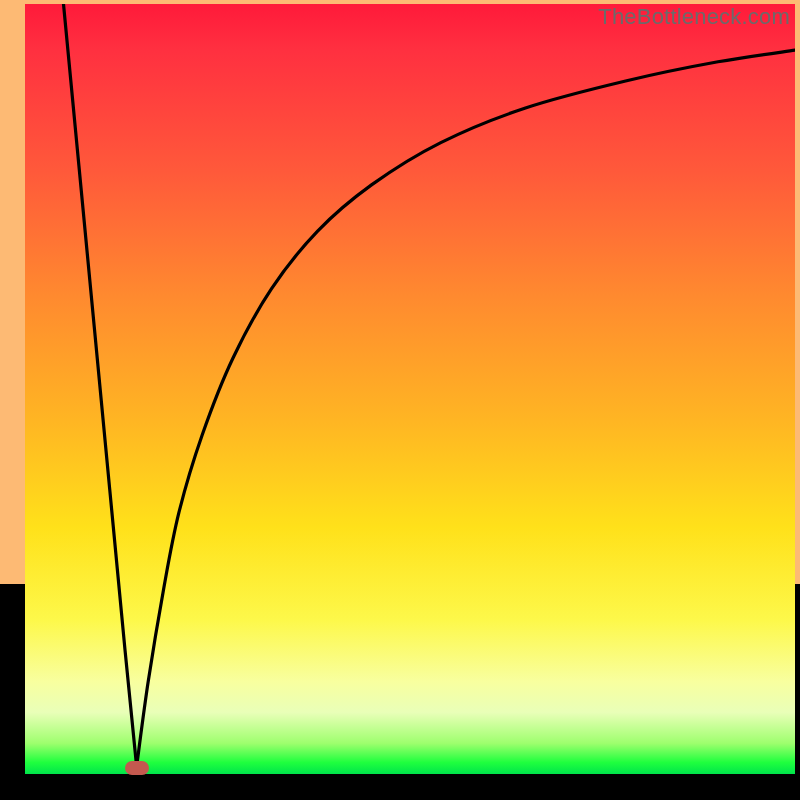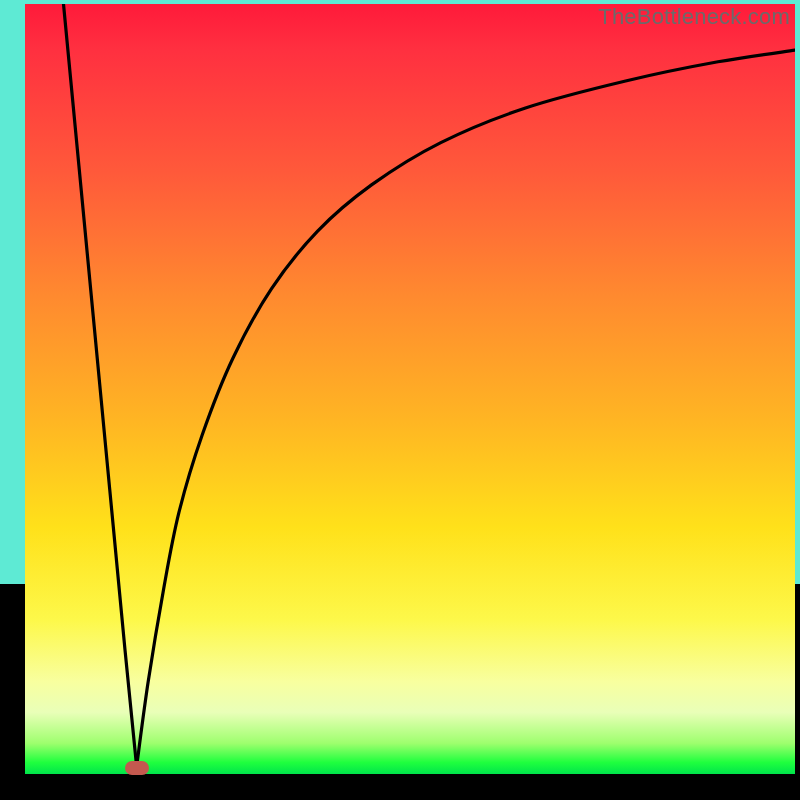--- a/index.html
+++ b/index.html
@@ -8,21 +8,21 @@
     width: 800px;
     height: 800px;
     overflow: hidden;
     font-family: Arial, Helvetica, sans-serif;
     background: #000;
   }
   .frame {
     position: relative;
     width: 800px;
     height: 584px;
-    background: #5eead4;
+    background: #fdba74;
   }
   .plot {
     position: absolute;
     left: 25px;
     top: 4px;
     width: 770px;
     height: 770px;
     
     background: linear-gradient(
       to bottom,

